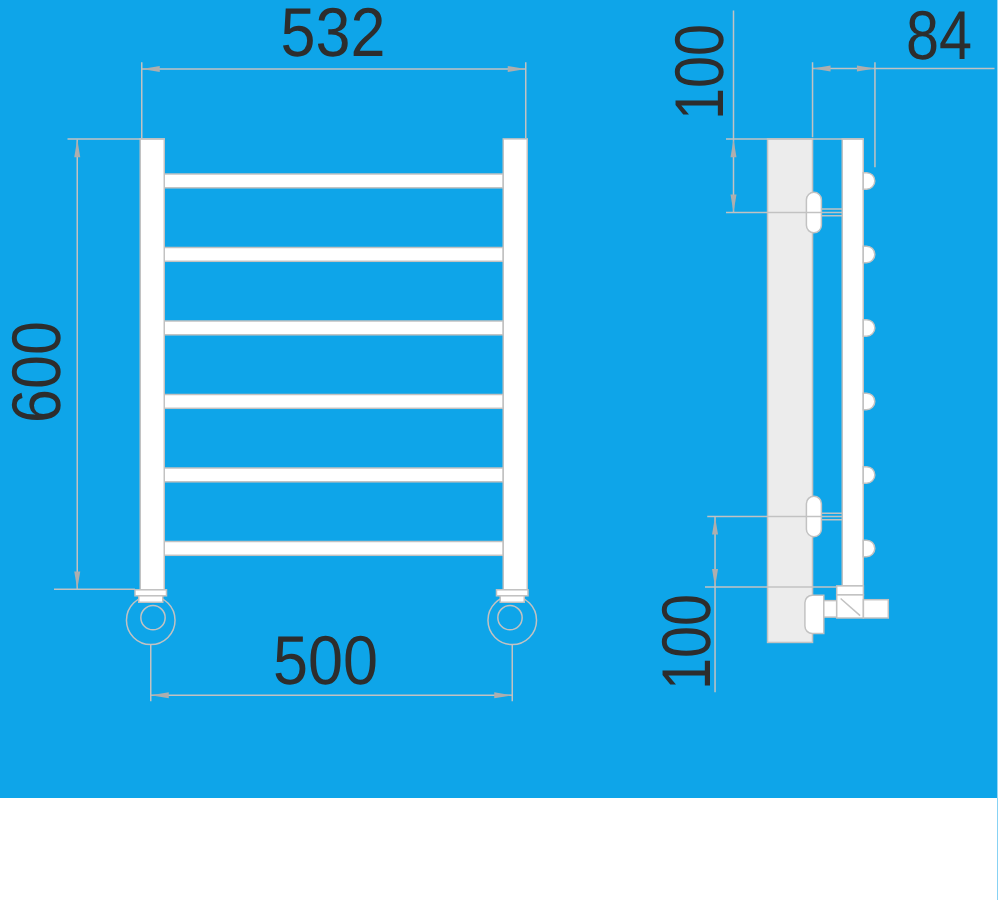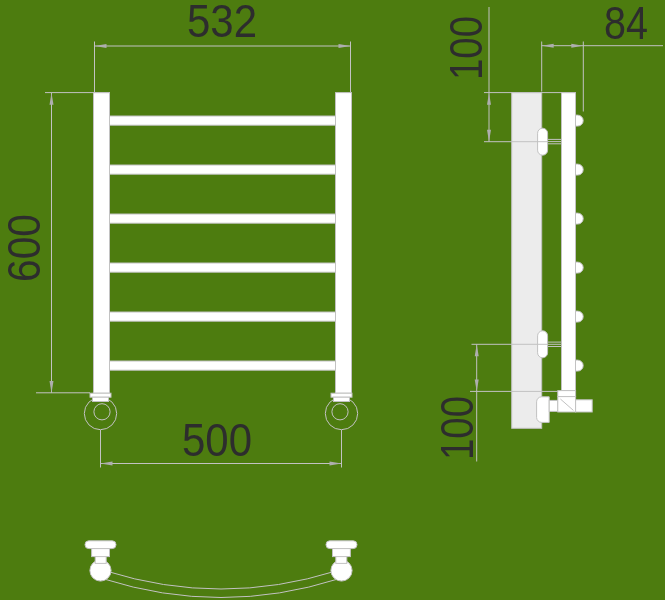--- a/index.html
+++ b/index.html
@@ -4,22 +4,22 @@
 <style>
   :root{
     --line-color:#c2c2c2;
     --text-color:#2d2d2d;
     --wall-fill:#ececec;
     --arrow-color:#aeaeae;
   }
   html,body{margin:0;padding:0;background:#fff;}
   .canvas{
     position:relative;
-    width:665px;height:600px;
-    background:#4d7c0f;
+    width:665px;height:532px;
+    background:#0ea5e9;
     overflow:hidden;
   }
   svg{display:block;}
   .ln{stroke:var(--line-color);stroke-width:1;fill:none;}
   .shape{stroke:var(--line-color);stroke-width:1;fill:#fff;}
   .wall{stroke:var(--line-color);stroke-width:1;fill:var(--wall-fill);}
   .arrow{fill:var(--arrow-color);stroke:none;}
   .dim-text{
     fill:var(--text-color);
     font-family:"Liberation Sans","DejaVu Sans",sans-serif;

